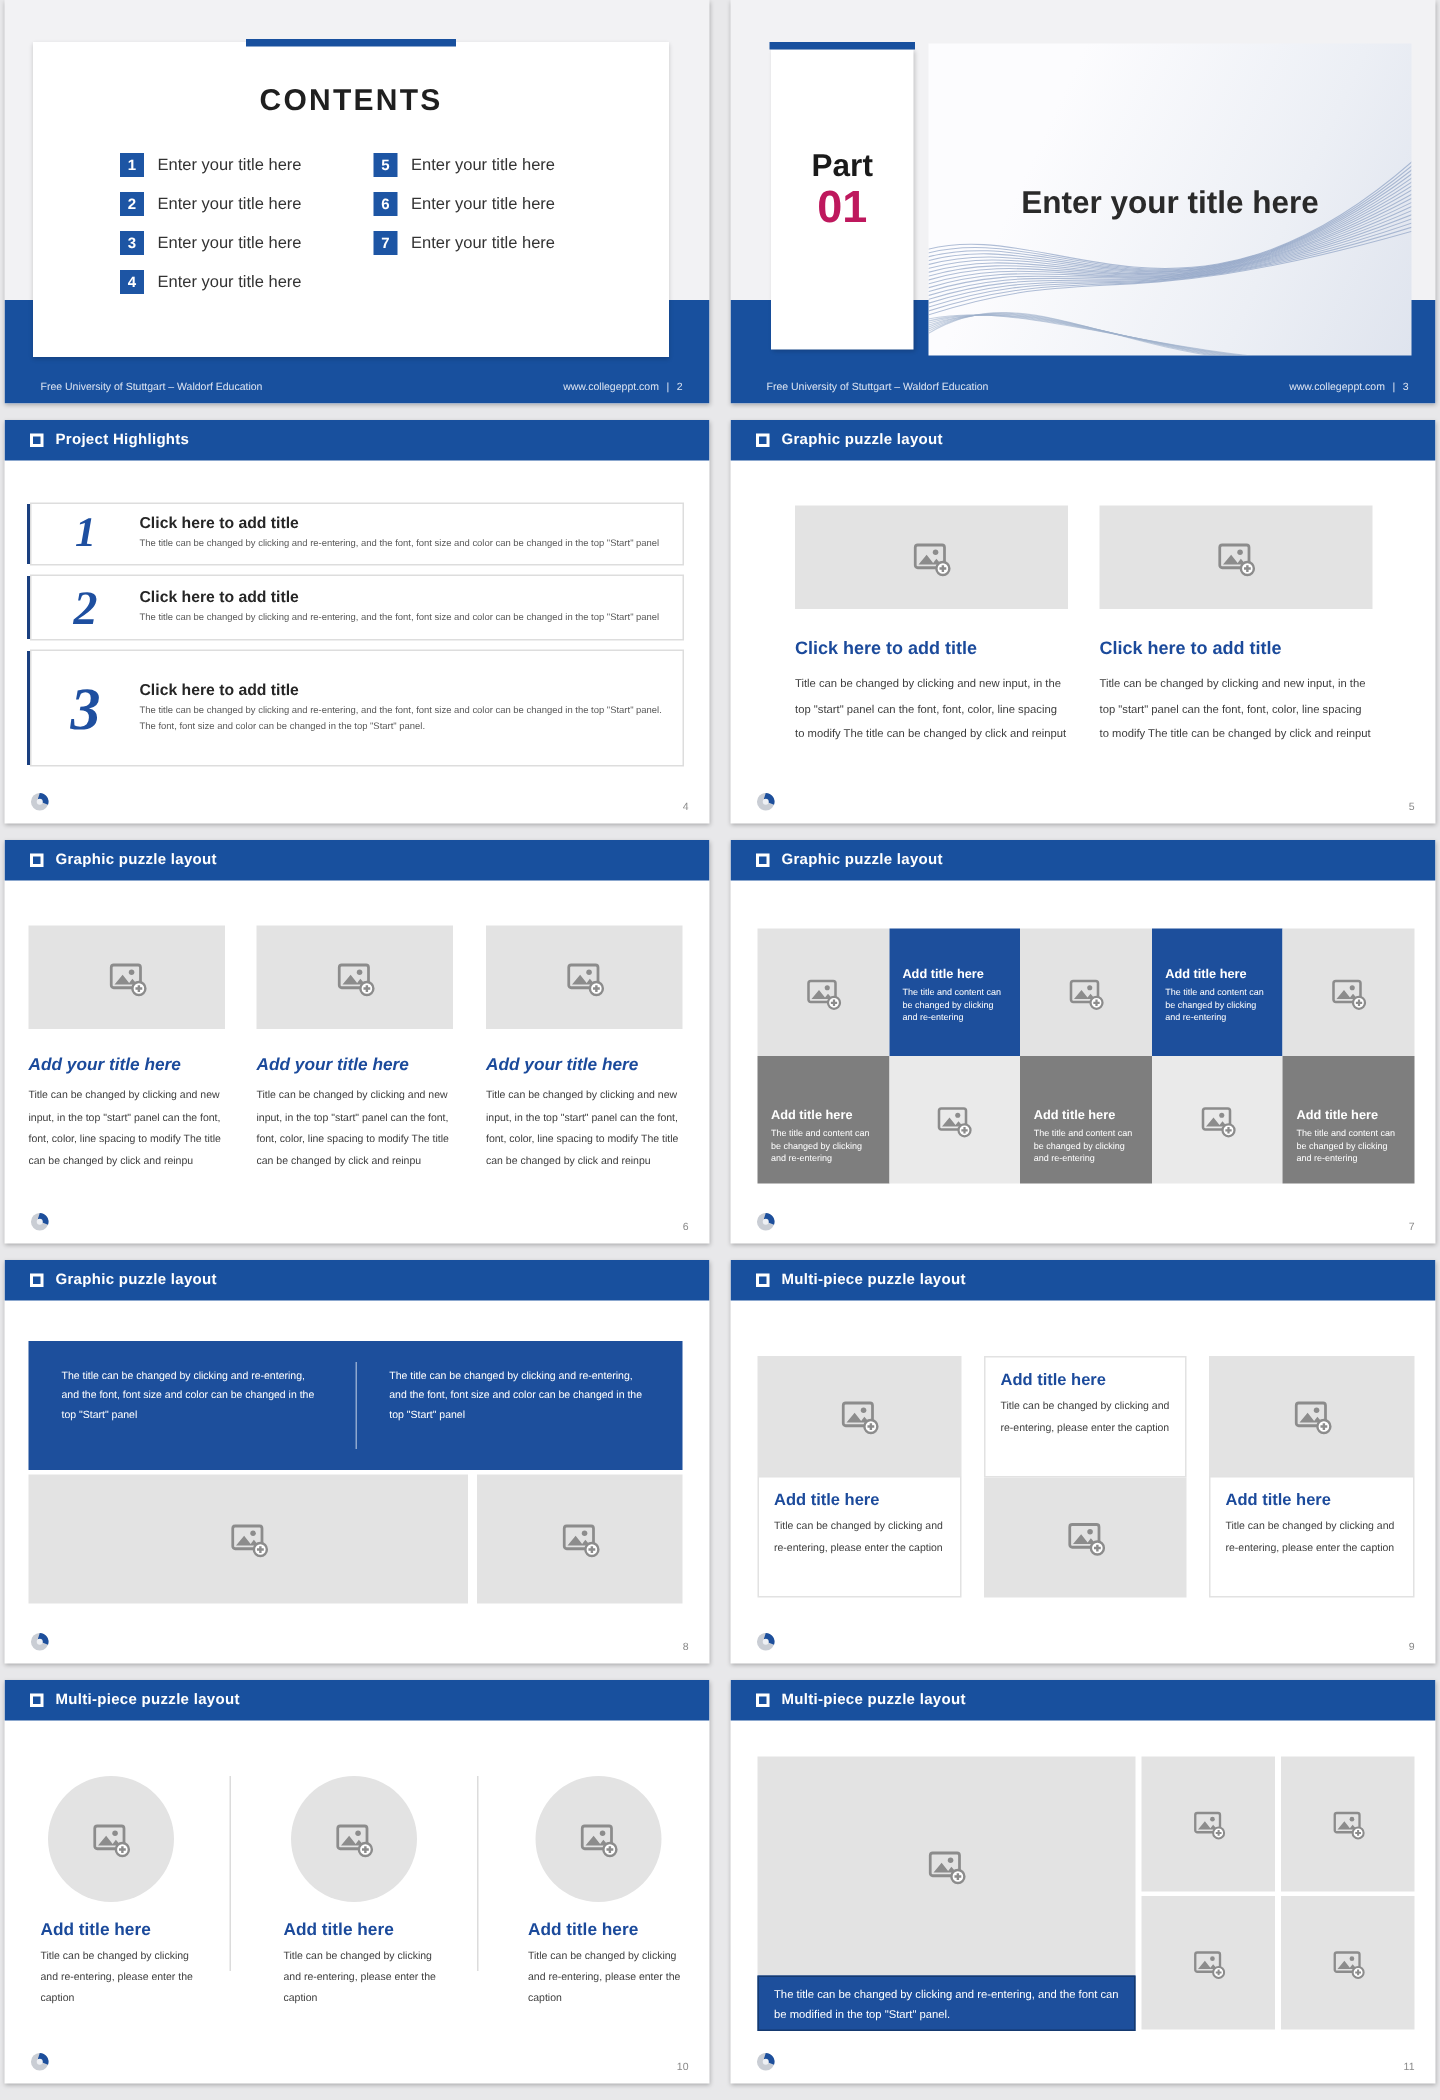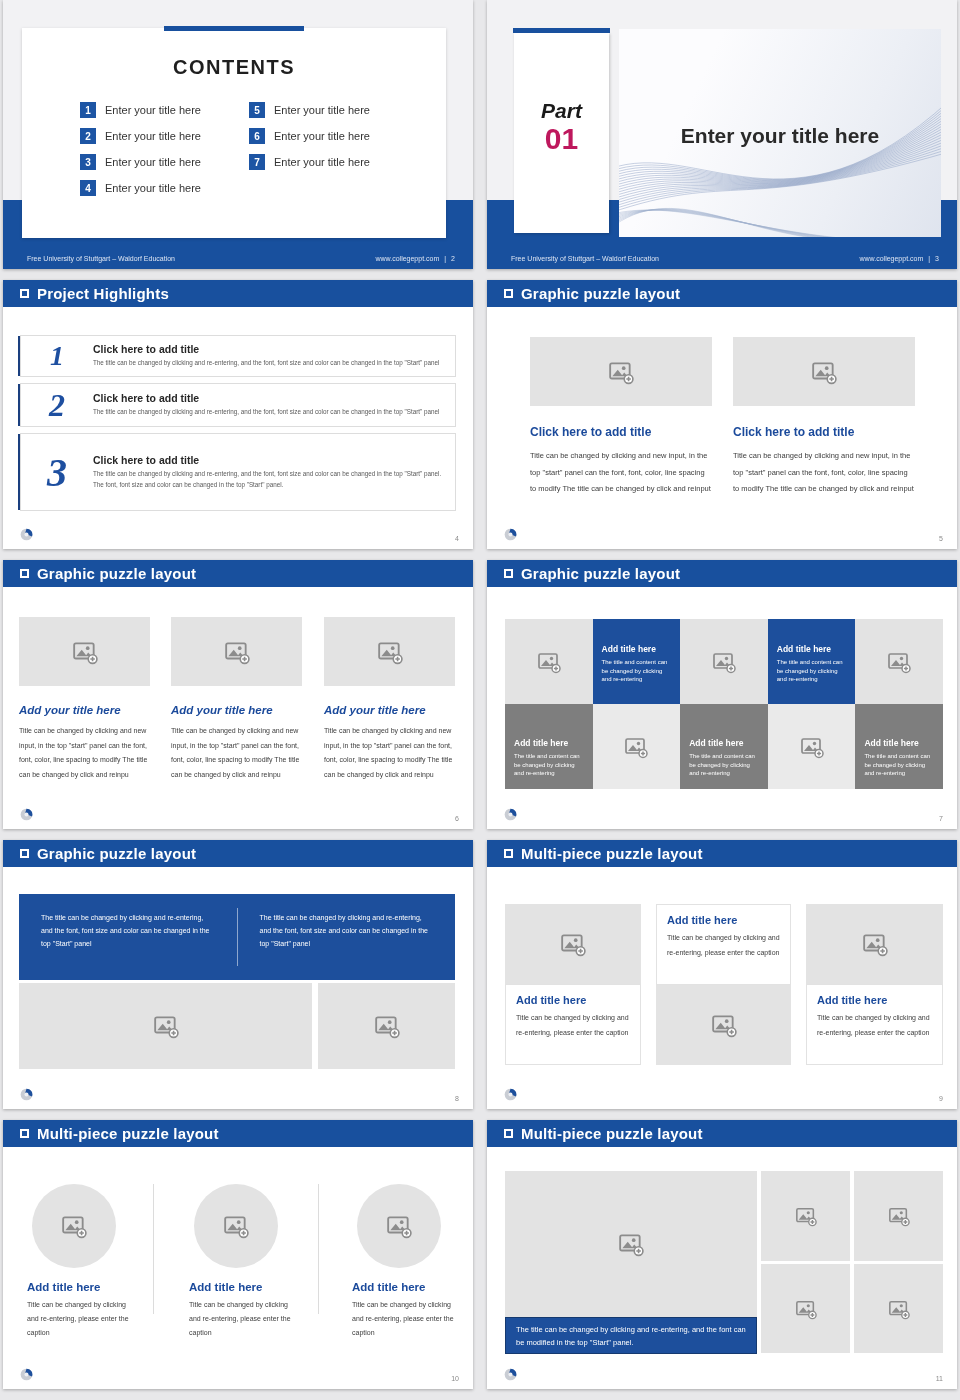--- a/index.html
+++ b/index.html
@@ -10,21 +10,21 @@
   .slide.gray{background:#f2f2f4;}
 
   
   .band{position:absolute;left:0;right:0;top:200px;bottom:0;background:#18509e;}
   .band-footer{position:absolute;left:0;right:0;bottom:7px;display:flex;justify-content:space-between;padding:0 18px 0 24px;font-size:7px;color:#dce4f2;}
   .band-right{display:flex;gap:5px;align-items:center;}
 
   
   .s-header{position:absolute;top:0;left:0;right:0;height:27px;background:#18509e;display:flex;align-items:center;gap:8px;padding-left:17px;color:#fff;}
   .s-header .sq{width:9px;height:9px;border:2px solid #fff;}
-  .s-header .ht{font-size:15px;font-weight:bold;letter-spacing:.2px;}
+  .s-header .ht{font-size:10px;font-weight:bold;letter-spacing:.2px;}
   .s-logo{position:absolute;left:17px;bottom:8px;width:13px;height:13px;}
   .s-page{position:absolute;right:14px;bottom:7px;font-size:7px;color:#8a8a8a;}
 
   
   .ph{background:#e3e3e3;display:flex;align-items:center;justify-content:center;}
   .ph svg{width:26px;height:26px;}
   .ph.small svg{width:22px;height:22px;}
 
   
   .card1{position:absolute;left:19px;top:28px;width:424px;height:210px;background:#fff;box-shadow:0 1px 3px rgba(0,0,0,.18);}
@@ -32,21 +32,21 @@
   .c-title{margin-top:28px;text-align:center;font-size:20px;font-weight:bold;color:#1f1f1f;letter-spacing:1.5px;}
   .c-item{position:absolute;display:flex;align-items:center;gap:9px;}
   .num{width:16px;height:16px;background:#1d55a4;color:#fff;font-size:10px;font-weight:bold;display:flex;align-items:center;justify-content:center;flex:0 0 16px;}
   .c-item .label{font-size:11px;color:#333;}
   .ci-1{left:58px;top:74px}.ci-2{left:58px;top:100px}.ci-3{left:58px;top:126px}.ci-4{left:58px;top:152px}
   .ci-5{left:227px;top:74px}.ci-6{left:227px;top:100px}.ci-7{left:227px;top:126px}
 
   
   .card2{position:absolute;left:27px;top:33px;width:95px;height:200px;background:#fff;box-shadow:1px 1px 3px rgba(0,0,0,.2);text-align:center;padding-top:66px;}
   .card2::before{content:"";position:absolute;left:-1px;right:-1px;top:-5px;height:5px;background:#18509e;}
-  .part-label{font-size:21px;font-weight:bold;color:#1a1a1a;font-style:italic;}
+  .part-label{font-size:21px;font-weight:bold;color:#1a1a1a;}
   .part-num{font-size:30px;font-weight:bold;color:#be185d;line-height:1.05;}
   .panel2{position:absolute;left:132px;top:29px;width:322px;height:208px;background:linear-gradient(115deg,#fcfcfe 25%,#eceff5 70%,#dfe4ee 100%);overflow:hidden;}
   .panel2 .p-title{position:absolute;top:95px;width:100%;text-align:center;font-size:21px;font-weight:bold;color:#2a2a2a;}
   .wave{position:absolute;left:0;bottom:0;width:322px;height:130px;}
 
   
   .hl-rows{position:absolute;left:17px;top:55px;width:436px;}
   .hl-row{position:relative;border:1px solid #ddd;background:#fff;display:flex;align-items:center;margin-bottom:6px;}
   .hl-row::before{content:"";position:absolute;left:-3px;top:0;bottom:0;width:2px;background:#1a3f7f;}
   .hl-row .n{width:72px;text-align:center;font-family:"Liberation Serif",serif;font-style:italic;font-weight:bold;color:#1e4fa0;}

